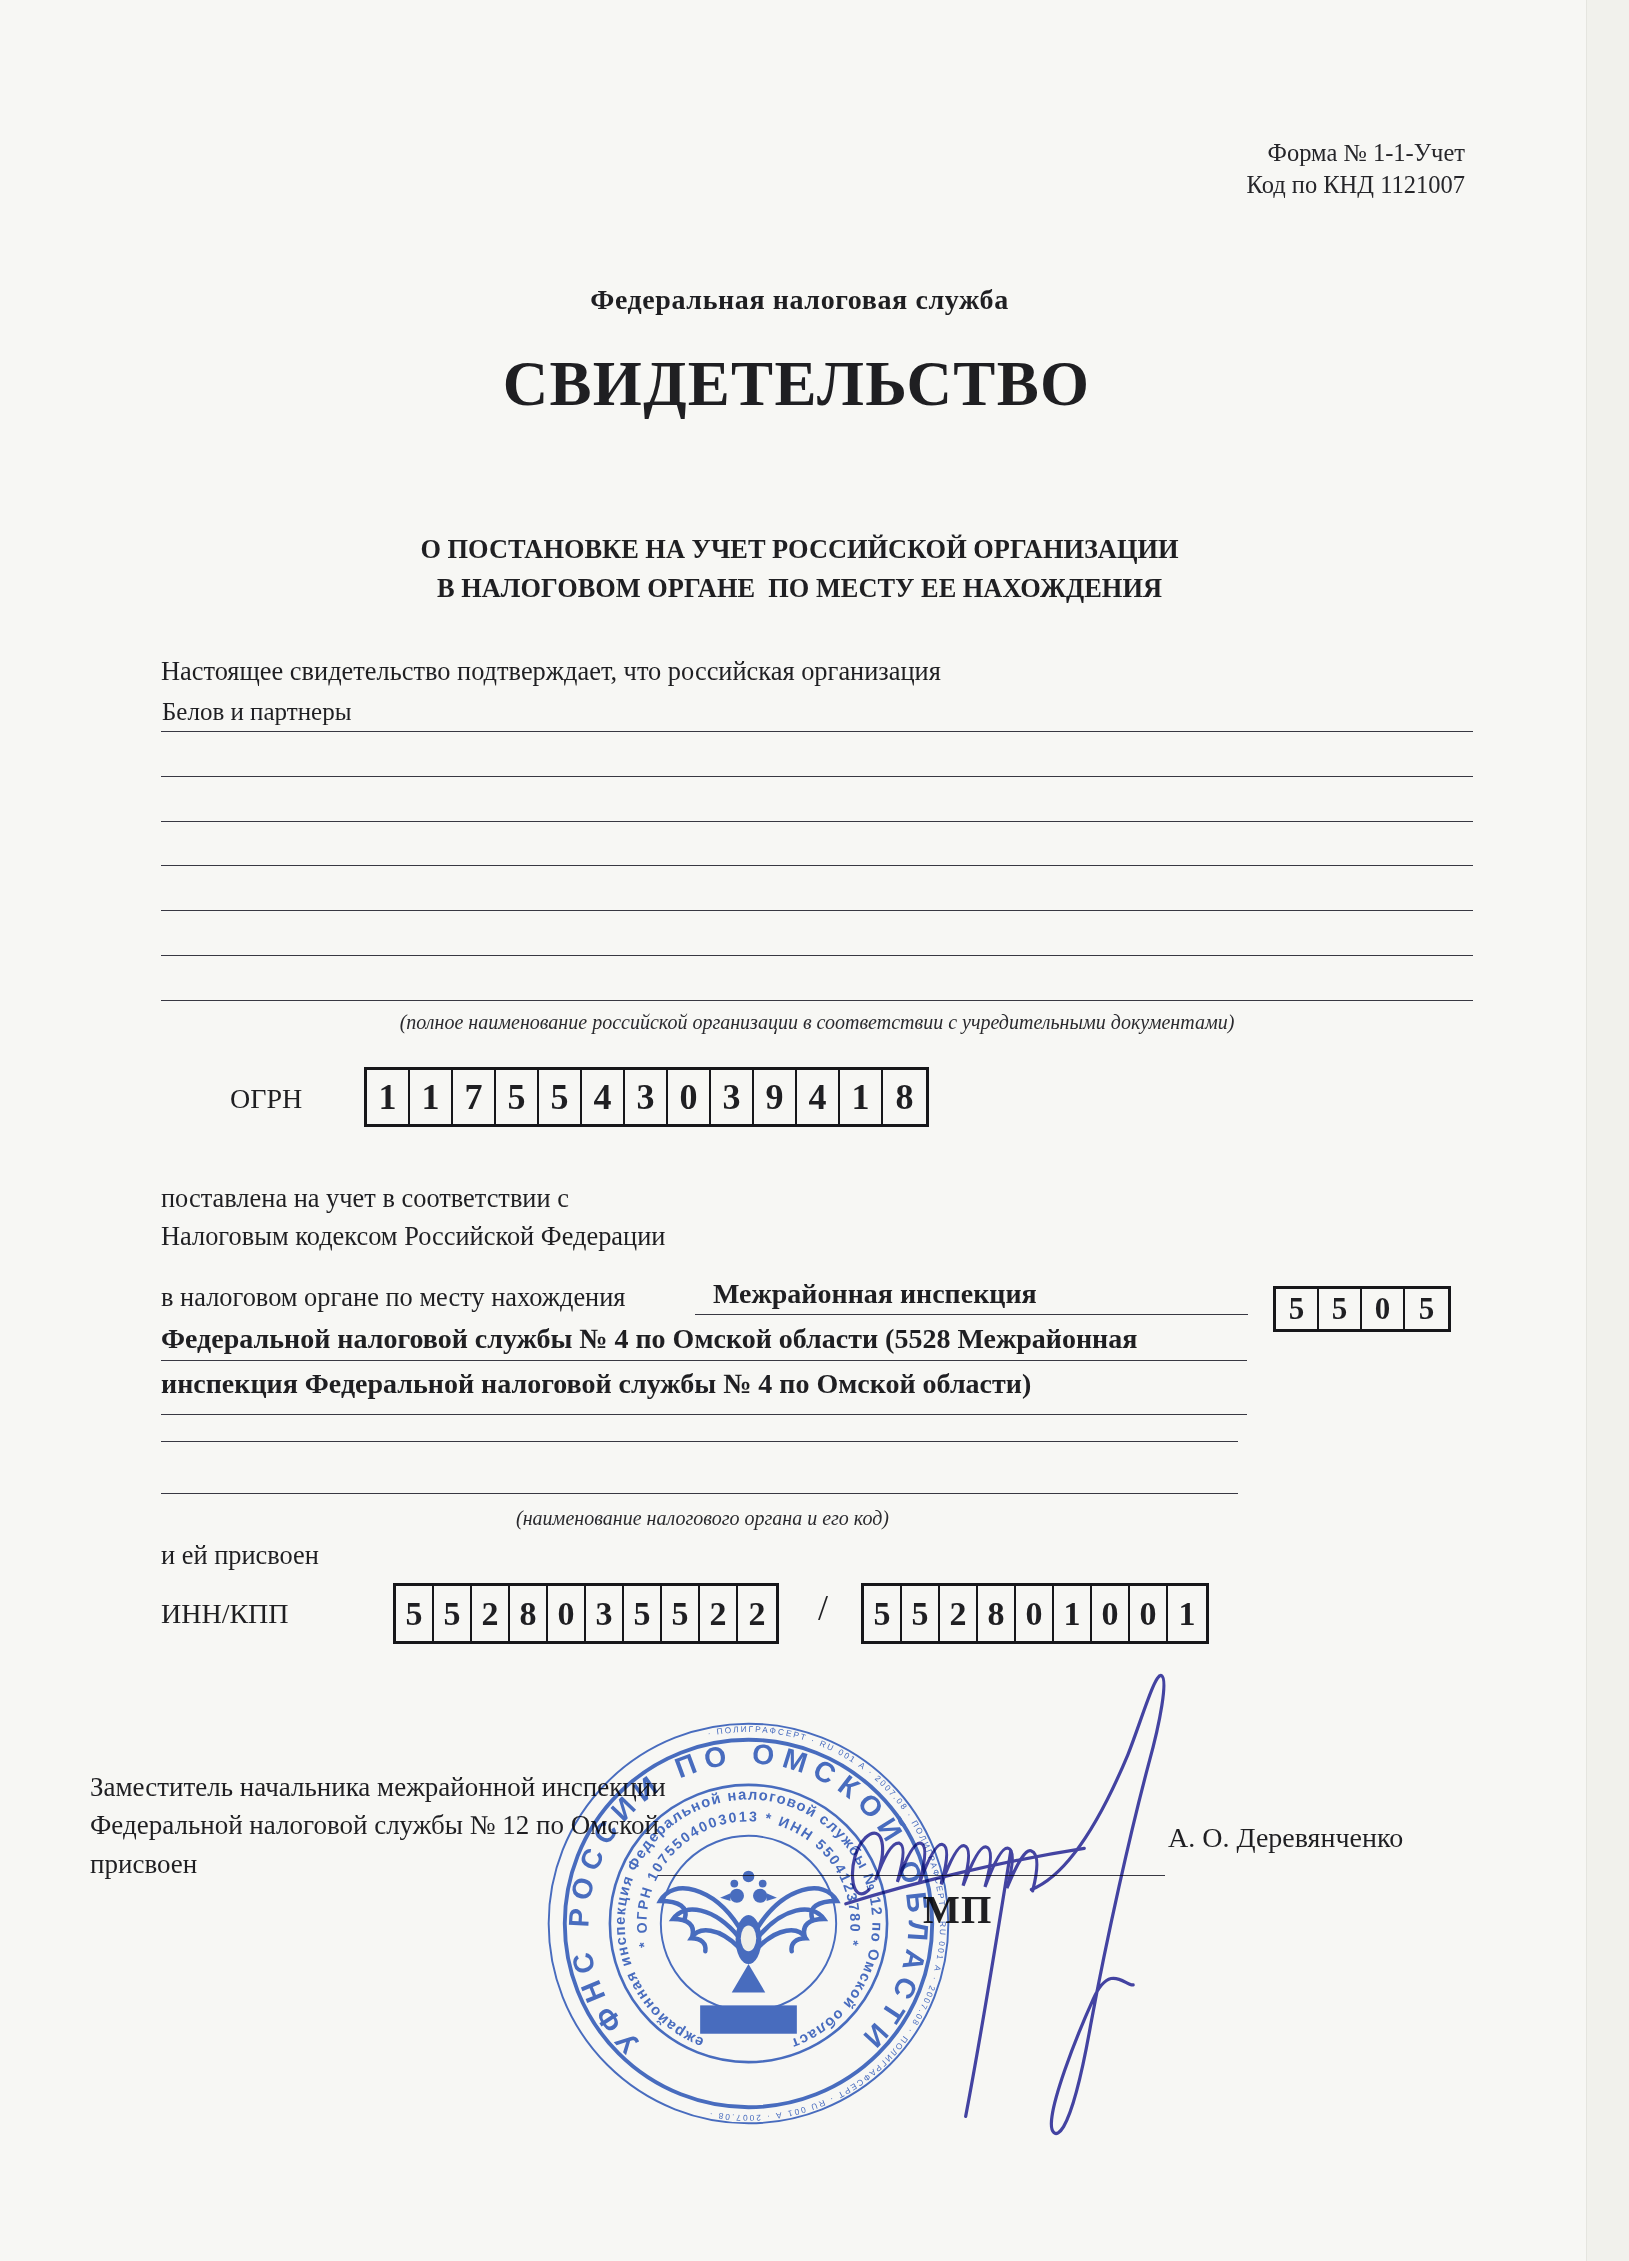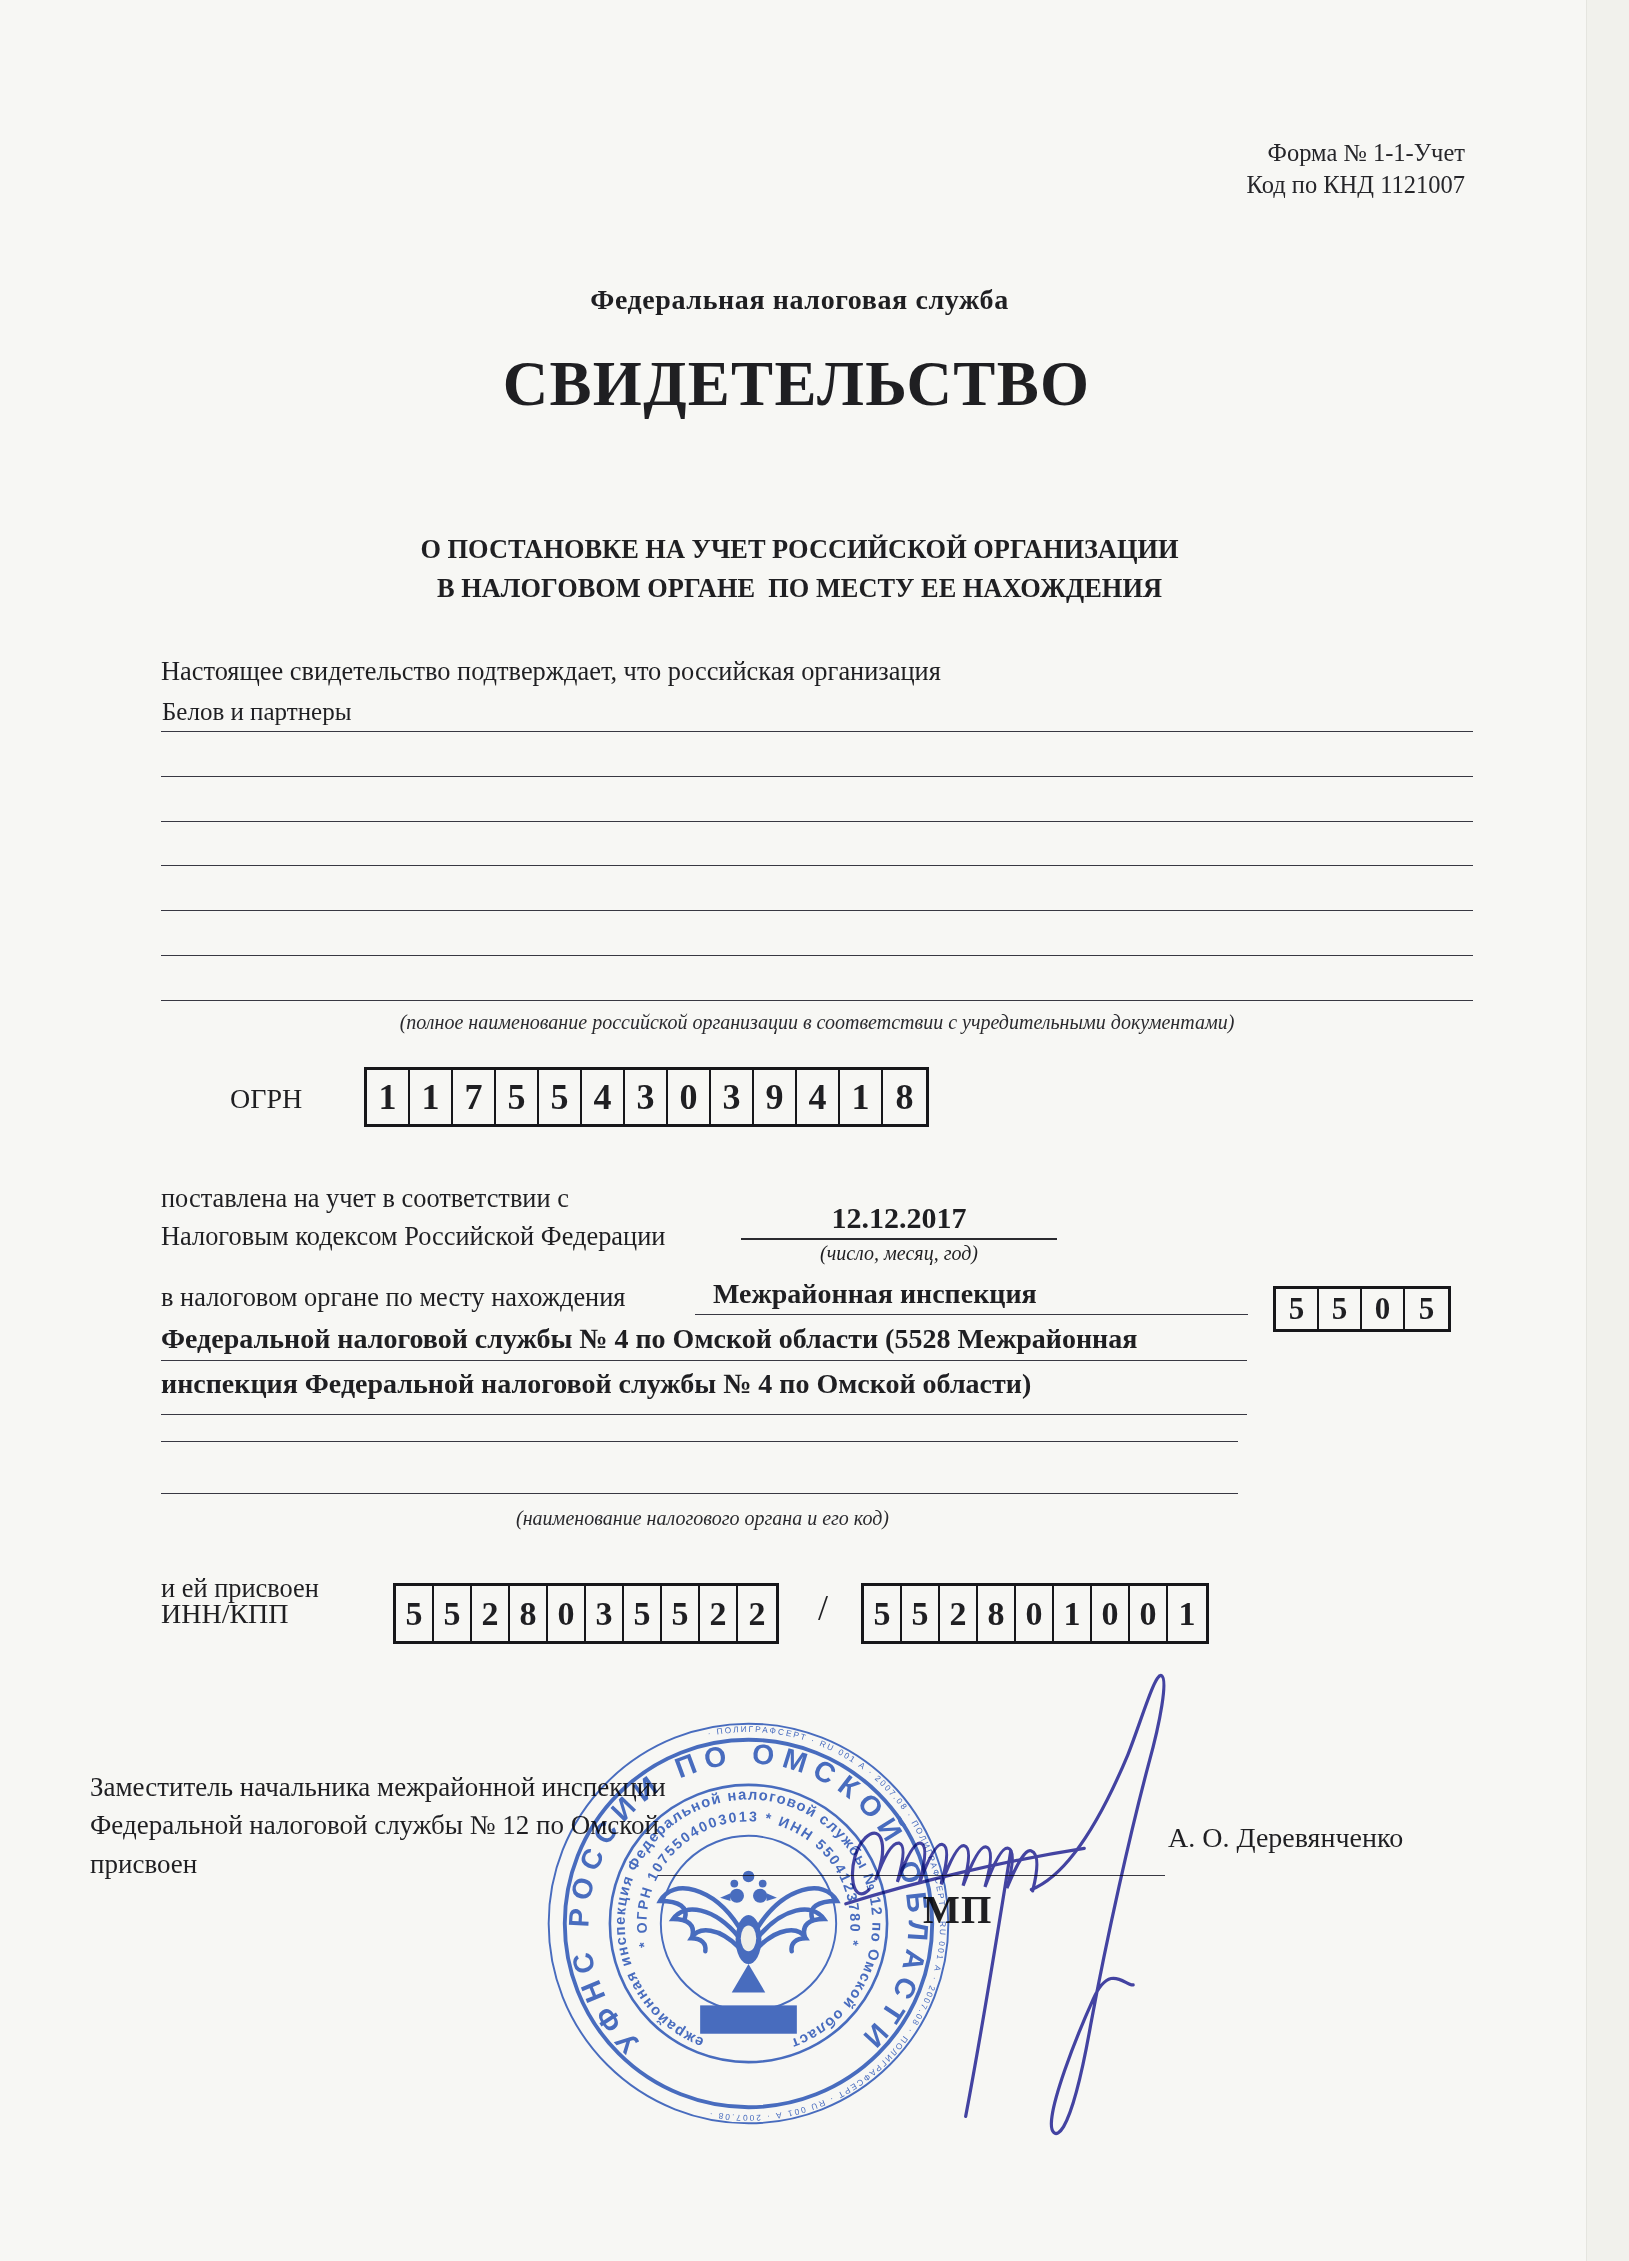--- a/index.html
+++ b/index.html
@@ -85,40 +85,36 @@
       <div class="digit-cell">3</div>
       <div class="digit-cell">9</div>
       <div class="digit-cell">4</div>
       <div class="digit-cell">1</div>
       <div class="digit-cell">8</div>
     </div>
 
   <div class="bodyline" style="top:1183px; left:161px;">поставлена на учет в соответствии с</div>
   <div class="bodyline" style="top:1221px; left:161px;">Налоговым кодексом Российской Федерации</div>
 
-  <div class="date-block">
-    <span class="date-val">12.12.2017</span>
-    <span class="date-cap">(число, месяц, год)</span>
-  </div>
 
   <div class="bodyline" style="top:1282px; left:161px;">в налоговом органе по месту нахождения</div>
   <div class="boldline u3" style="top:1278px; left:695px; width:553px; padding-left:18px; padding-bottom:3.9px;">Межрайонная инспекция</div>
   <div class="boldline u3" style="top:1323px; left:161px; width:1086px; padding-bottom:5.2px;">Федеральной налоговой службы № 4 по Омской области (5528 Межрайонная</div>
   <div class="digit-grid code-grid" style="top:1286px; left:1273px;">
       <div class="digit-cell">5</div>
       <div class="digit-cell">5</div>
       <div class="digit-cell">0</div>
       <div class="digit-cell">5</div>
     </div>
   <div class="boldline u3" style="top:1368px; left:161px; width:1086px; padding-bottom:14px;">инспекция Федеральной налоговой службы № 4 по Омской области)</div>
   <div class="write-line" style="top:1441px; left:161px; width:1077px;"></div>
   <div class="write-line" style="top:1493px; left:161px; width:1077px;"></div>
   <div class="cap" style="top:1507px; left:161px; width:1083px; text-align:center;">(наименование налогового органа и его код)</div>
 
-  <div class="bodyline" style="top:1573px; left:161px;">и ей присвоен</div>
+  <div class="bodyline" style="top:1540px; left:161px;">и ей присвоен</div>
   <div class="abs label" style="top:1598px; left:161px;">ИНН/КПП</div>
   <div class="digit-grid inn-grid" style="top:1583px; left:393px;">
       <div class="digit-cell">5</div>
       <div class="digit-cell">5</div>
       <div class="digit-cell">2</div>
       <div class="digit-cell">8</div>
       <div class="digit-cell">0</div>
       <div class="digit-cell">3</div>
       <div class="digit-cell">5</div>
       <div class="digit-cell">5</div>

